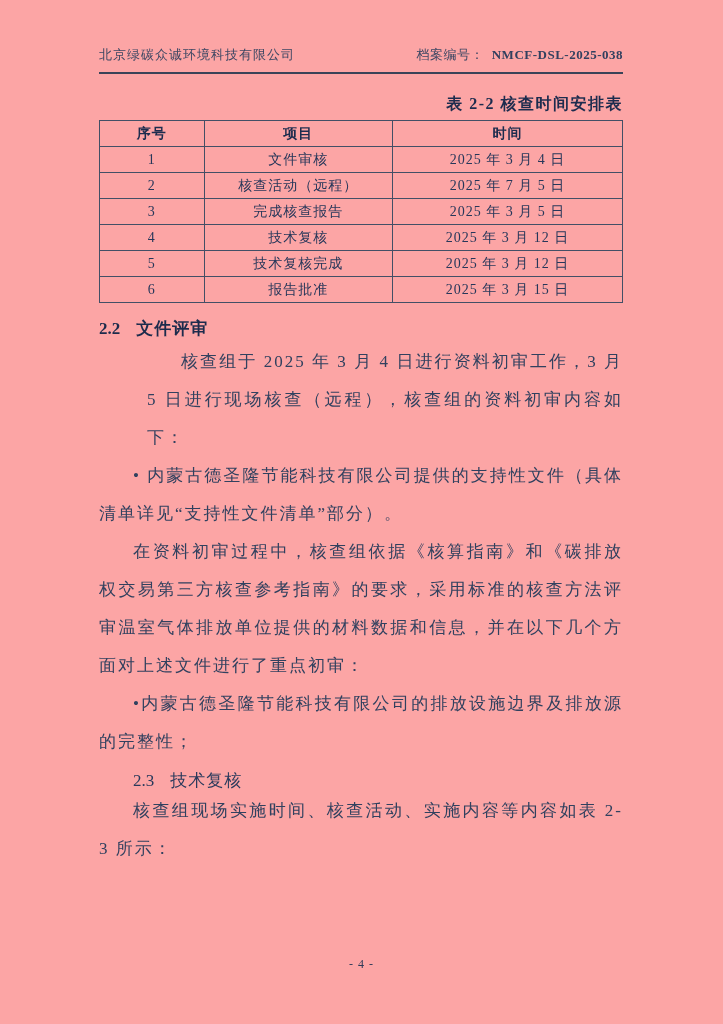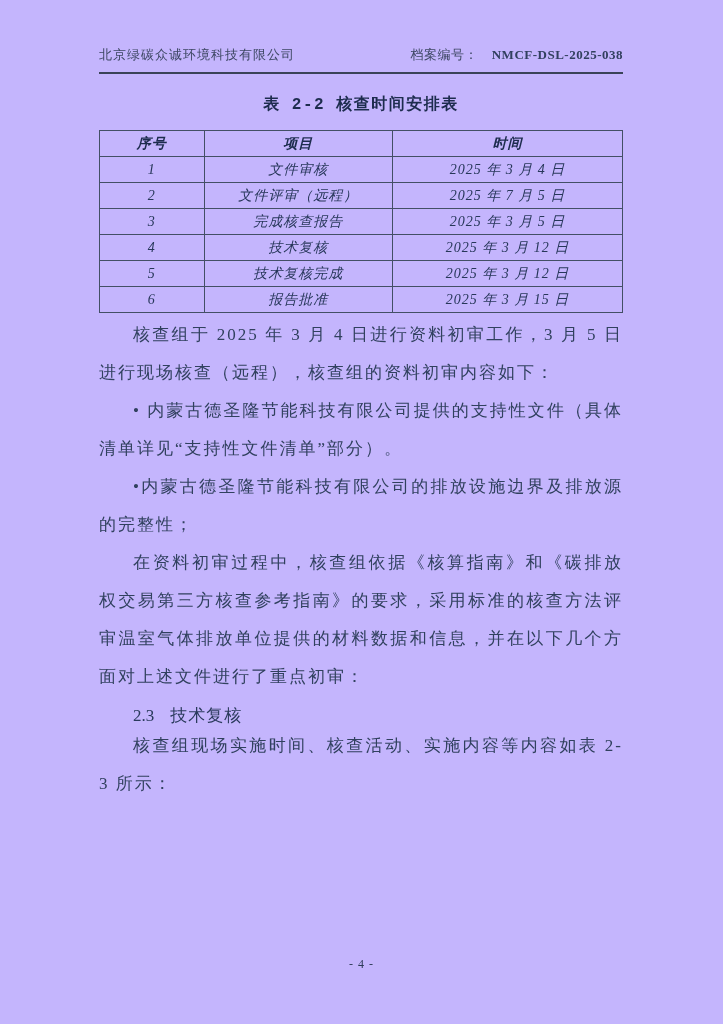--- a/index.html
+++ b/index.html
@@ -5,54 +5,52 @@
   * { margin: 0; padding: 0; box-sizing: border-box; }
   html, body { width: 723px; background: #fdfdfc; }
   body {
     font-family: "Liberation Serif", "DejaVu Serif", serif;
     color: #2c3c5e;
   }
   .page {
     position: relative;
     width: 723px;
     height: 1024px;
-    background: #c4b5fd;
+    background: #fca5a5;
     padding: 46px 100px 0 99px;
     overflow: hidden;
   }
   
   .hdr {
     display: flex;
     justify-content: space-between;
     align-items: flex-end;
     padding-bottom: 8px;
     border-bottom: 2px solid #3a4358;
     font-size: 13px;
     letter-spacing: 1px;
     color: #3d4763;
   }
   .hdr .right { letter-spacing: 0.5px; }
-  .hdr .archive-no { margin-left: 10px; font-weight: bold; color: #32405f; }
+  .hdr .archive-no { margin-left: 4px; font-weight: bold; color: #32405f; }
   
   .tbl-title {
     margin-top: 20px;
-    text-align: center;
+    text-align: right;
     font-weight: bold;
     font-size: 16px;
     letter-spacing: 1.5px;
     color: #1d2c4e;
-    font-family: Liberation Mono, monospace;
   }
   
   table {
     width: 100%;
-    margin-top: 15px;
+    margin-top: 5px;
     border-collapse: collapse;
     table-layout: fixed;
-    font-style: italic;
   }
   th, td {
     border: 1px solid #434f66;
     text-align: center;
     vertical-align: middle;
     height: 26px;
     font-size: 14px;
     letter-spacing: 1px;
     color: #27375a;
   }
@@ -77,21 +75,21 @@
   }
   
   .para {
     font-size: 17px;
     line-height: 38px;
     letter-spacing: 2px;
     text-align: justify;
     text-indent: 2em;
     color: #31415f;
   }
-  .para.first { margin-top: 3px; }
+  .para.first { margin-top: 3px; margin-left: 48px; }
   
   .footer {
     position: absolute;
     left: 0;
     bottom: 52px;
     width: 723px;
     text-align: center;
     font-size: 12px;
     letter-spacing: 1px;
     color: #2c3a58;
@@ -126,21 +124,21 @@
       </tr>
     </thead>
     <tbody>
       <tr>
         <td>1</td>
         <td>文件审核</td>
         <td>2025 年 3 月 4 日</td>
       </tr>
       <tr>
         <td>2</td>
-        <td>文件评审（远程）</td>
+        <td>核查活动（远程）</td>
         <td>2025 年 7 月 5 日</td>
       </tr>
       <tr>
         <td>3</td>
         <td>完成核查报告</td>
         <td>2025 年 3 月 5 日</td>
       </tr>
       <tr>
         <td>4</td>
         <td>技术复核</td>
@@ -152,25 +150,28 @@
         <td>2025 年 3 月 12 日</td>
       </tr>
       <tr>
         <td>6</td>
         <td>报告批准</td>
         <td>2025 年 3 月 15 日</td>
       </tr>
     </tbody>
   </table>
 
+  <div class="h-sec">
+    <span class="num">2.2</span><span>文件评审</span>
+  </div>
 
   <p class="para first">核查组于 2025 年 3 月 4 日进行资料初审工作，3 月 5 日进行现场核查（远程），核查组的资料初审内容如下：</p>
   <p class="para">• 内蒙古德圣隆节能科技有限公司提供的支持性文件（具体清单详见“支持性文件清单”部分）。</p>
+  <p class="para">在资料初审过程中，核查组依据《核算指南》和《碳排放权交易第三方核查参考指南》的要求，采用标准的核查方法评审温室气体排放单位提供的材料数据和信息，并在以下几个方面对上述文件进行了重点初审：</p>
   <p class="para">•内蒙古德圣隆节能科技有限公司的排放设施边界及排放源的完整性；</p>
-  <p class="para">在资料初审过程中，核查组依据《核算指南》和《碳排放权交易第三方核查参考指南》的要求，采用标准的核查方法评审温室气体排放单位提供的材料数据和信息，并在以下几个方面对上述文件进行了重点初审：</p>
 
   <div class="h-sec light">
     <span class="num">2.3</span><span>技术复核</span>
   </div>
 
   <p class="para">核查组现场实施时间、核查活动、实施内容等内容如表 2-3 所示：</p>
 
   <div class="footer">- 4 -</div>
 
 </div>

